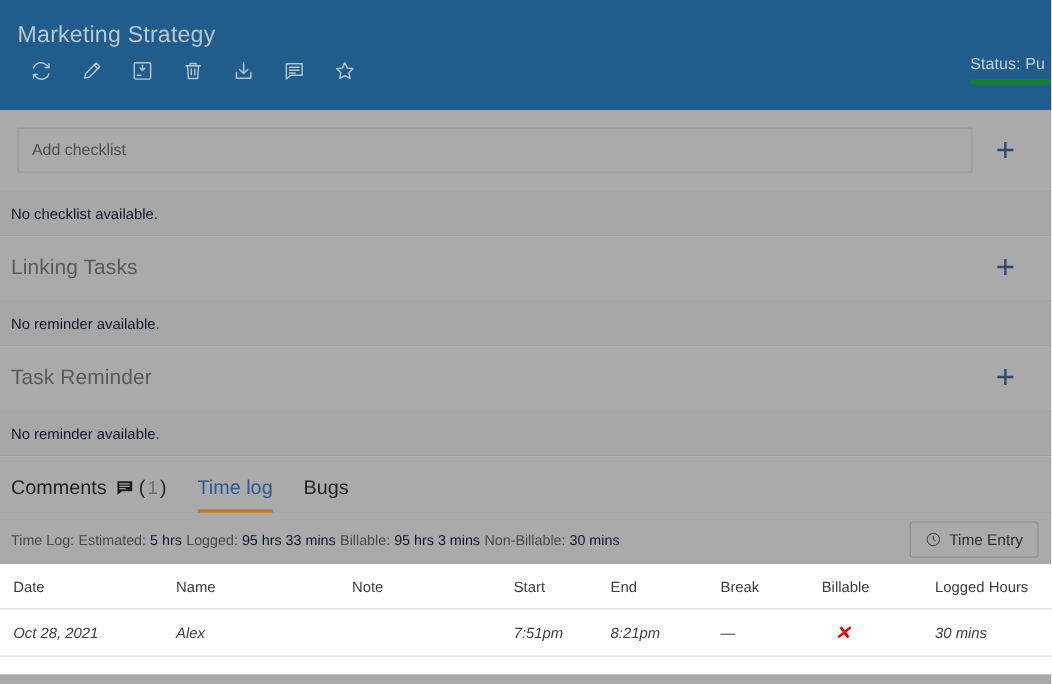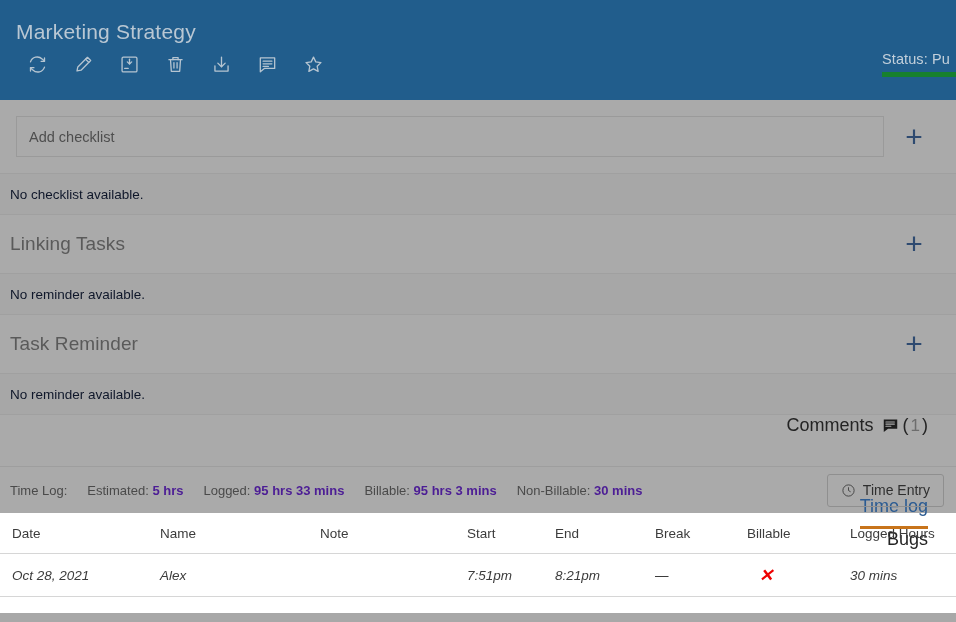--- a/index.html
+++ b/index.html
@@ -164,21 +164,20 @@
 
   
   .tabs-bar {
     height: 52px;
     background: #aaaaaa;
     display: flex;
     align-items: flex-end;
     padding-left: 10px;
     box-sizing: border-box;
     border-bottom: 1px solid #9e9e9e;
-    flex-direction: column;
   }
   .tab {
     display: flex;
     align-items: center;
     gap: 2px;
     font-size: 18px;
     color: #242424;
     padding: 0 0 9px 0;
     margin-right: 28px;
     cursor: pointer;
@@ -207,28 +206,28 @@
     background: #aaaaaa;
     display: flex;
     align-items: center;
     padding: 0 12px 0 10px;
     box-sizing: border-box;
     justify-content: space-between;
   }
   .timelog-stats {
     display: flex;
     align-items: flex-start;
-    gap: 20px;
+    gap: 4px;
     font-size: 13px;
     color: #3d3d3d;
     white-space: nowrap;
   }
   .timelog-label { color: #4a4a4a; }
   .stat .k { color: #4a4a4a; }
-  .stat .v { color: #4c1d95; font-weight: bold; }
+  .stat .v { color: #0f172a; font-weight: normal; }
 
   .time-entry-btn {
     display: inline-flex;
     align-items: center;
     gap: 7px;
     height: 33px;
     padding: 0 13px;
     border: 1px solid #8f8f8f;
     border-radius: 3px;
     background: transparent;

